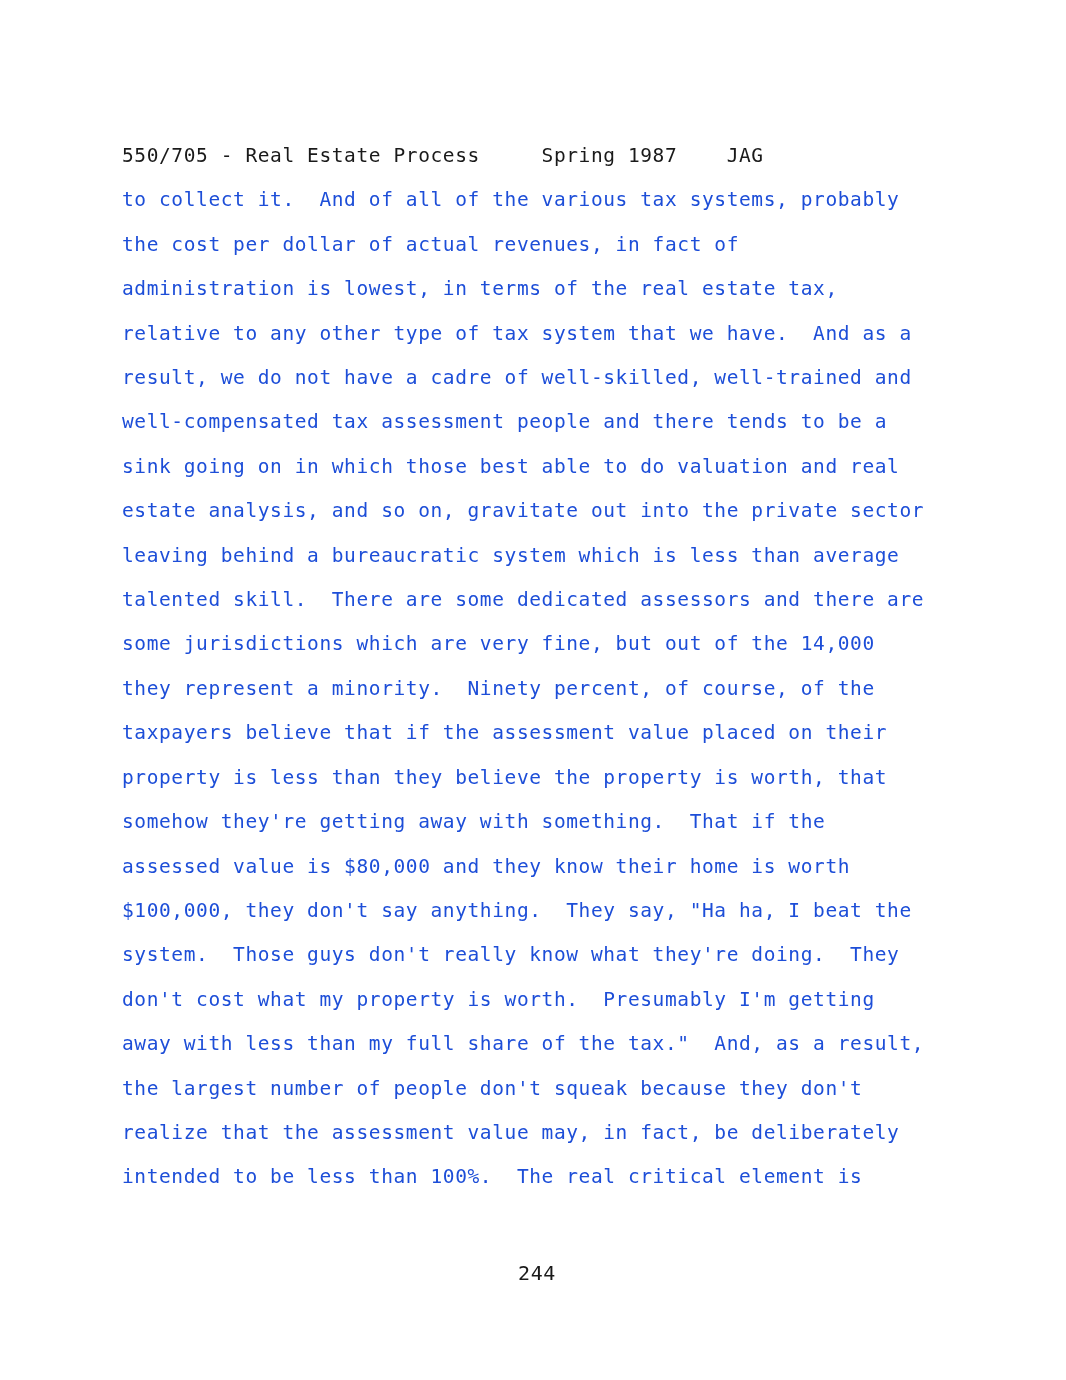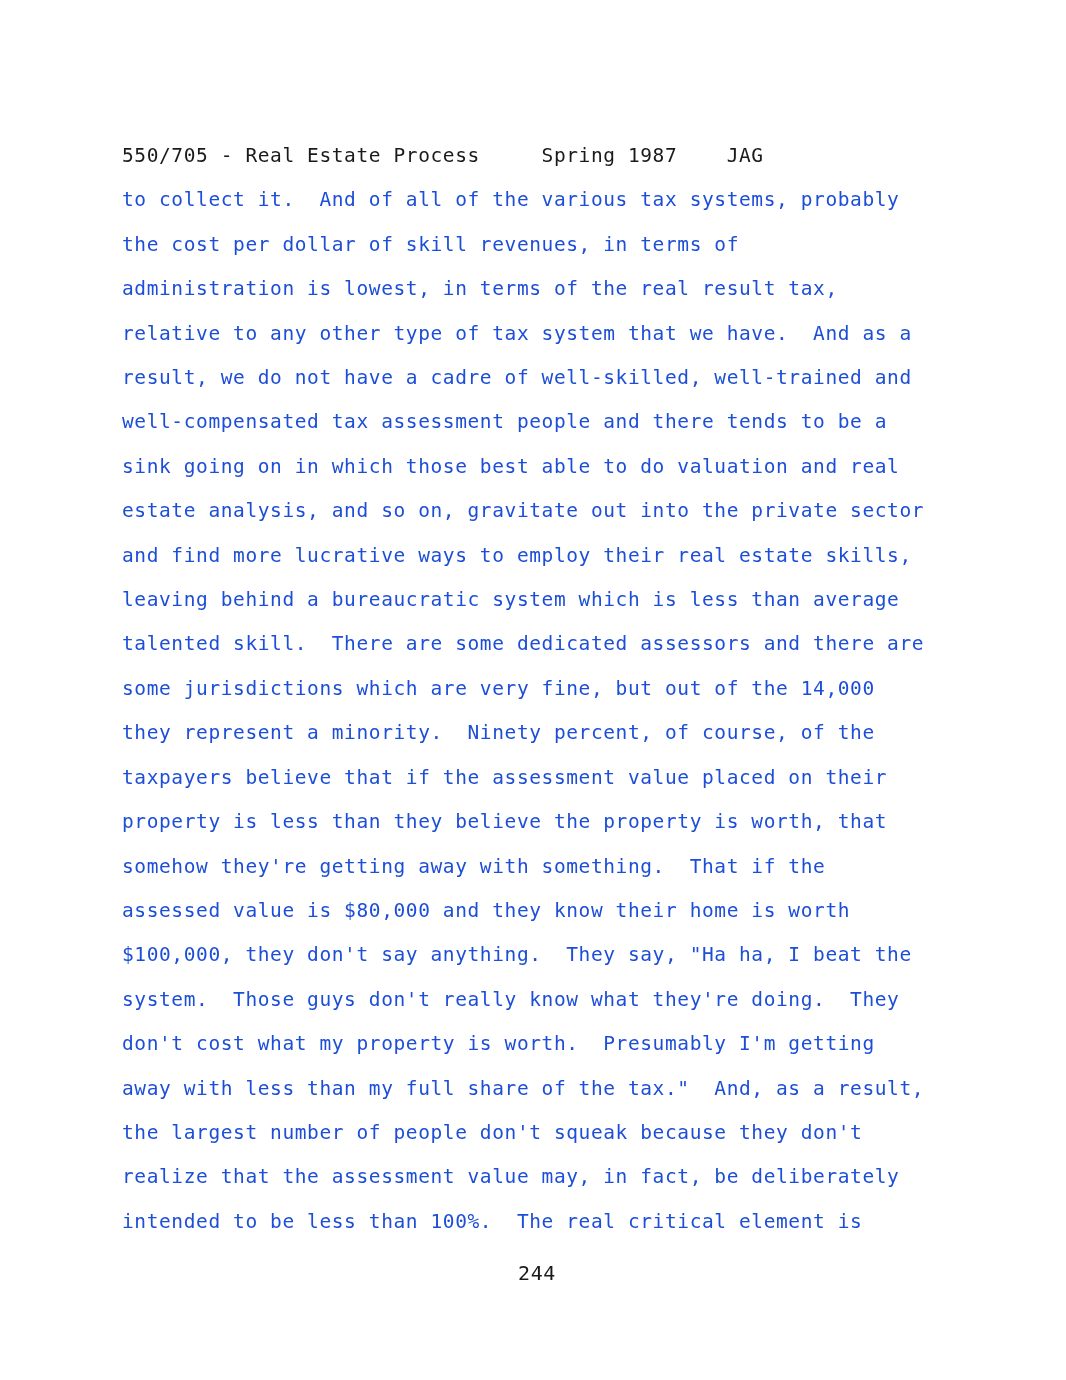--- a/index.html
+++ b/index.html
@@ -51,28 +51,27 @@
   }
 </style>
 </head>
 <body>
 
 <div class="page">
 
   <div class="doc-body">
     <div class="header-line">550/705 - Real Estate Process     Spring 1987    JAG</div>
     <div class="text-line">to collect it.  And of all of the various tax systems, probably</div>
-    <div class="text-line">the cost per dollar of skill revenues, in terms of</div>
-    <div class="text-line">administration is lowest, in terms of the real result tax,</div>
+    <div class="text-line">the cost per dollar of actual revenues, in fact of</div>
+    <div class="text-line">administration is lowest, in terms of the real estate tax,</div>
     <div class="text-line">relative to any other type of tax system that we have.  And as a</div>
     <div class="text-line">result, we do not have a cadre of well-skilled, well-trained and</div>
     <div class="text-line">well-compensated tax assessment people and there tends to be a</div>
     <div class="text-line">sink going on in which those best able to do valuation and real</div>
     <div class="text-line">estate analysis, and so on, gravitate out into the private sector</div>
-    <div class="text-line">and find more lucrative ways to employ their real estate skills,</div>
     <div class="text-line">leaving behind a bureaucratic system which is less than average</div>
     <div class="text-line">talented skill.  There are some dedicated assessors and there are</div>
     <div class="text-line">some jurisdictions which are very fine, but out of the 14,000</div>
     <div class="text-line">they represent a minority.  Ninety percent, of course, of the</div>
     <div class="text-line">taxpayers believe that if the assessment value placed on their</div>
     <div class="text-line">property is less than they believe the property is worth, that</div>
     <div class="text-line">somehow they're getting away with something.  That if the</div>
     <div class="text-line">assessed value is $80,000 and they know their home is worth</div>
     <div class="text-line">$100,000, they don't say anything.  They say, "Ha ha, I beat the</div>
     <div class="text-line">system.  Those guys don't really know what they're doing.  They</div>

